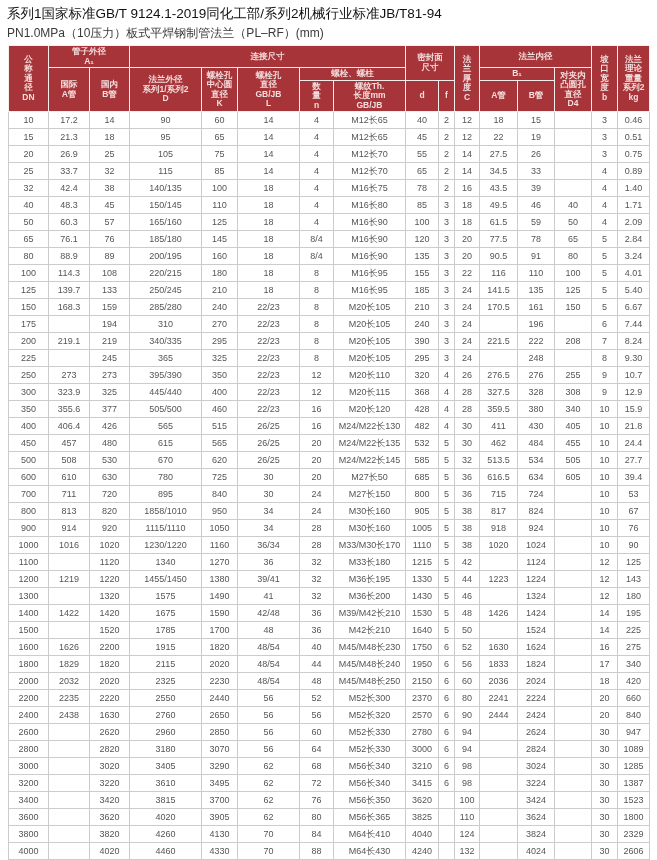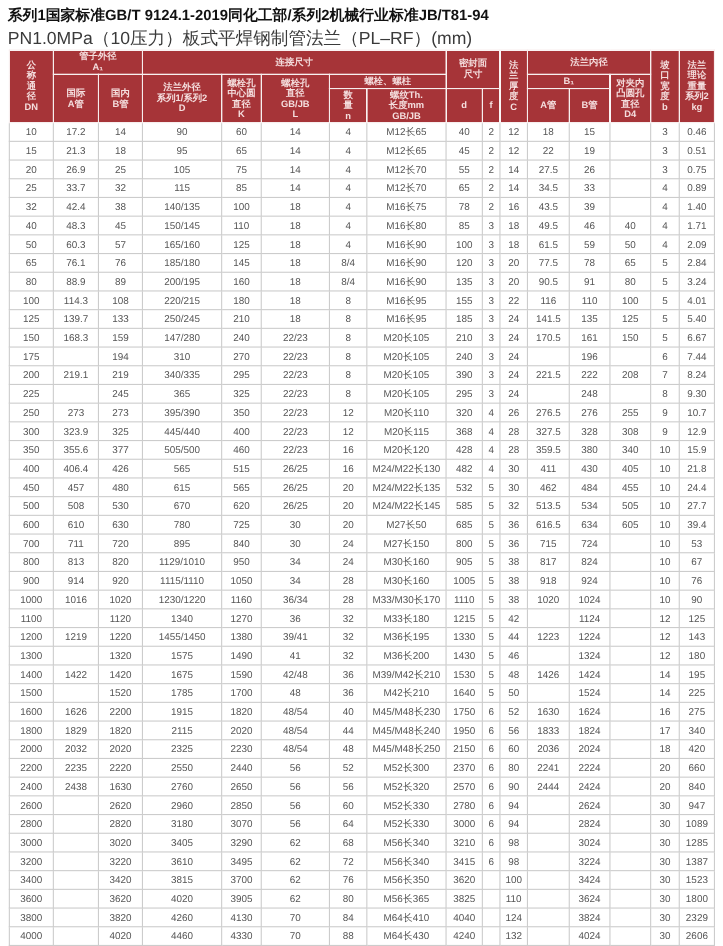--- a/index.html
+++ b/index.html
@@ -1,19 +1,19 @@
 <!DOCTYPE html>
 <html><head>
 <meta charset="utf-8">
 <style>
   html,body{margin:0;padding:0;background:#ffffff;}
   body{width:657px;height:860px;font-family:"Liberation Sans","DejaVu Sans",sans-serif;}
   .page{position:relative;width:657px;height:860px;background:#fff;overflow:hidden;}
-  .title{position:absolute;left:7px;top:5px;font-size:13.5px;font-weight:bold;color:#111;white-space:nowrap;}
-  .subtitle{position:absolute;left:7px;top:25px;font-size:16px;color:#3a3a3a;white-space:nowrap;}
+  .title{position:absolute;left:7px;top:5px;font-size:13.5px;font-weight:normal;color:#111;white-space:nowrap;}
+  .subtitle{position:absolute;left:7px;top:25px;font-size:12px;color:#3a3a3a;white-space:nowrap;}
   table.spec{position:absolute;left:8px;top:45px;width:641px;border-collapse:collapse;table-layout:fixed;border:1px solid #b5b5b5;}
   thead th{
     background:#a63438;color:#f4dddd;font-weight:bold;
     font-size:8.5px;line-height:9.5px;padding:1px 0;
     border:1px solid #f7eded;vertical-align:middle;text-align:center;
     white-space:pre-line;overflow:hidden;
   }
   tbody td{
     border:1px solid #cccccc;color:#555;font-size:9px;line-height:11px;
     height:16px;padding:0 1px;text-align:center;vertical-align:middle;
@@ -310,21 +310,21 @@
           <td>141.5</td>
           <td>135</td>
           <td>125</td>
           <td>5</td>
           <td>5.40</td>
         </tr>
         <tr>
           <td>150</td>
           <td>168.3</td>
           <td>159</td>
-          <td>147/280</td>
+          <td>285/280</td>
           <td>240</td>
           <td>22/23</td>
           <td>8</td>
           <td>M20长105</td>
           <td>210</td>
           <td>3</td>
           <td>24</td>
           <td>170.5</td>
           <td>161</td>
           <td>150</td>
@@ -526,21 +526,21 @@
           <td>715</td>
           <td>724</td>
           <td></td>
           <td>10</td>
           <td>53</td>
         </tr>
         <tr>
           <td>800</td>
           <td>813</td>
           <td>820</td>
-          <td>1129/1010</td>
+          <td>1858/1010</td>
           <td>950</td>
           <td>34</td>
           <td>24</td>
           <td>M30长160</td>
           <td>905</td>
           <td>5</td>
           <td>38</td>
           <td>817</td>
           <td>824</td>
           <td></td>

